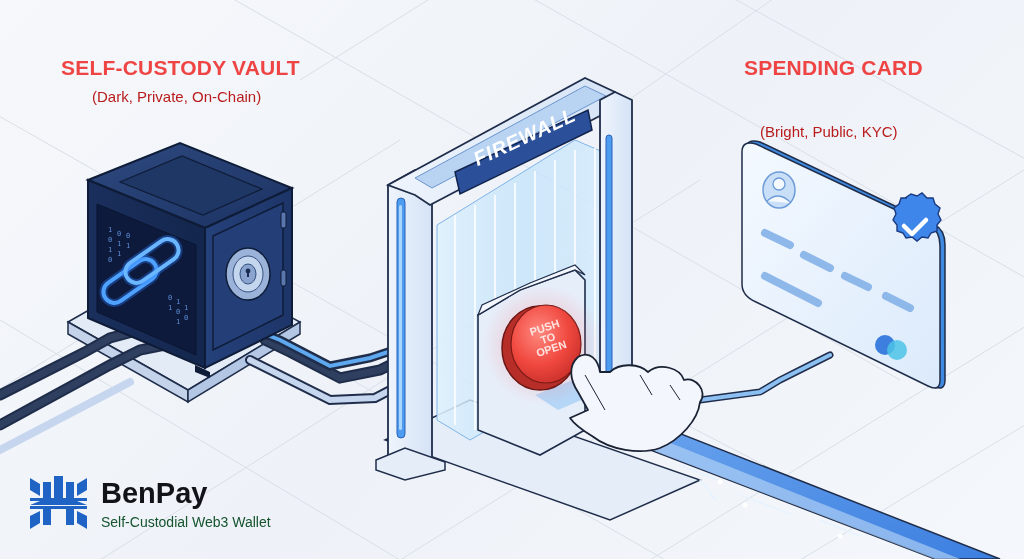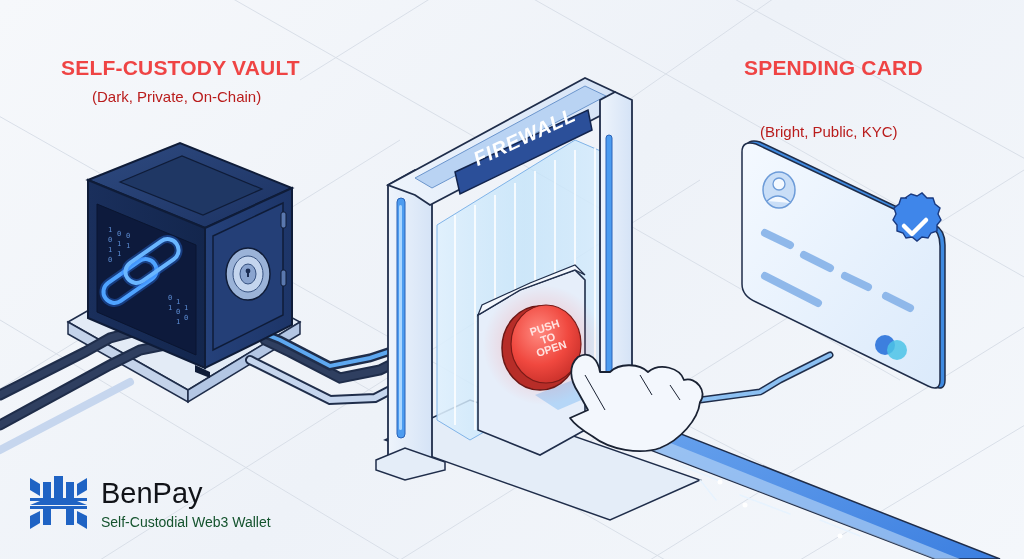--- a/index.html
+++ b/index.html
@@ -3,21 +3,21 @@
 <meta charset="utf-8">
 <style>
   html,body{margin:0;padding:0;}
   body{width:1024px;height:559px;overflow:hidden;position:relative;
     background:linear-gradient(135deg,#f6f8fb 0%,#eef2f8 50%,#f4f7fb 100%);
     font-family:"Liberation Sans",sans-serif;color:#111318;}
   .grid{position:absolute;inset:0;}
   .title{position:absolute;font-weight:700;font-size:21px;letter-spacing:0.2px;color:#ef4444;white-space:nowrap;}
   .subtitle{position:absolute;font-size:15px;color:#b91c1c;white-space:nowrap;}
   .scene{position:absolute;inset:0;}
-  .brand-name{position:absolute;left:101px;top:477px;font-size:29px;font-weight:400;color:#111318;}
+  .brand-name{position:absolute;left:101px;top:477px;font-size:29px;font-weight:700;color:#111318;}
   .brand-tag{position:absolute;left:101px;top:514px;font-size:14px;color:#14532d;}
   .logo{position:absolute;left:30px;top:476px;width:57px;height:55px;}
   .fw-label{font-family:"Liberation Sans",sans-serif;font-weight:700;font-style:italic;}
   .btn-text{font-family:"Liberation Sans",sans-serif;font-weight:700;}
 </style>
 </head>
 <body>
 
 <svg class="grid" width="1024" height="559" viewBox="0 0 1024 559">
   <g stroke="#d9dfe8" stroke-width="1" fill="none">

